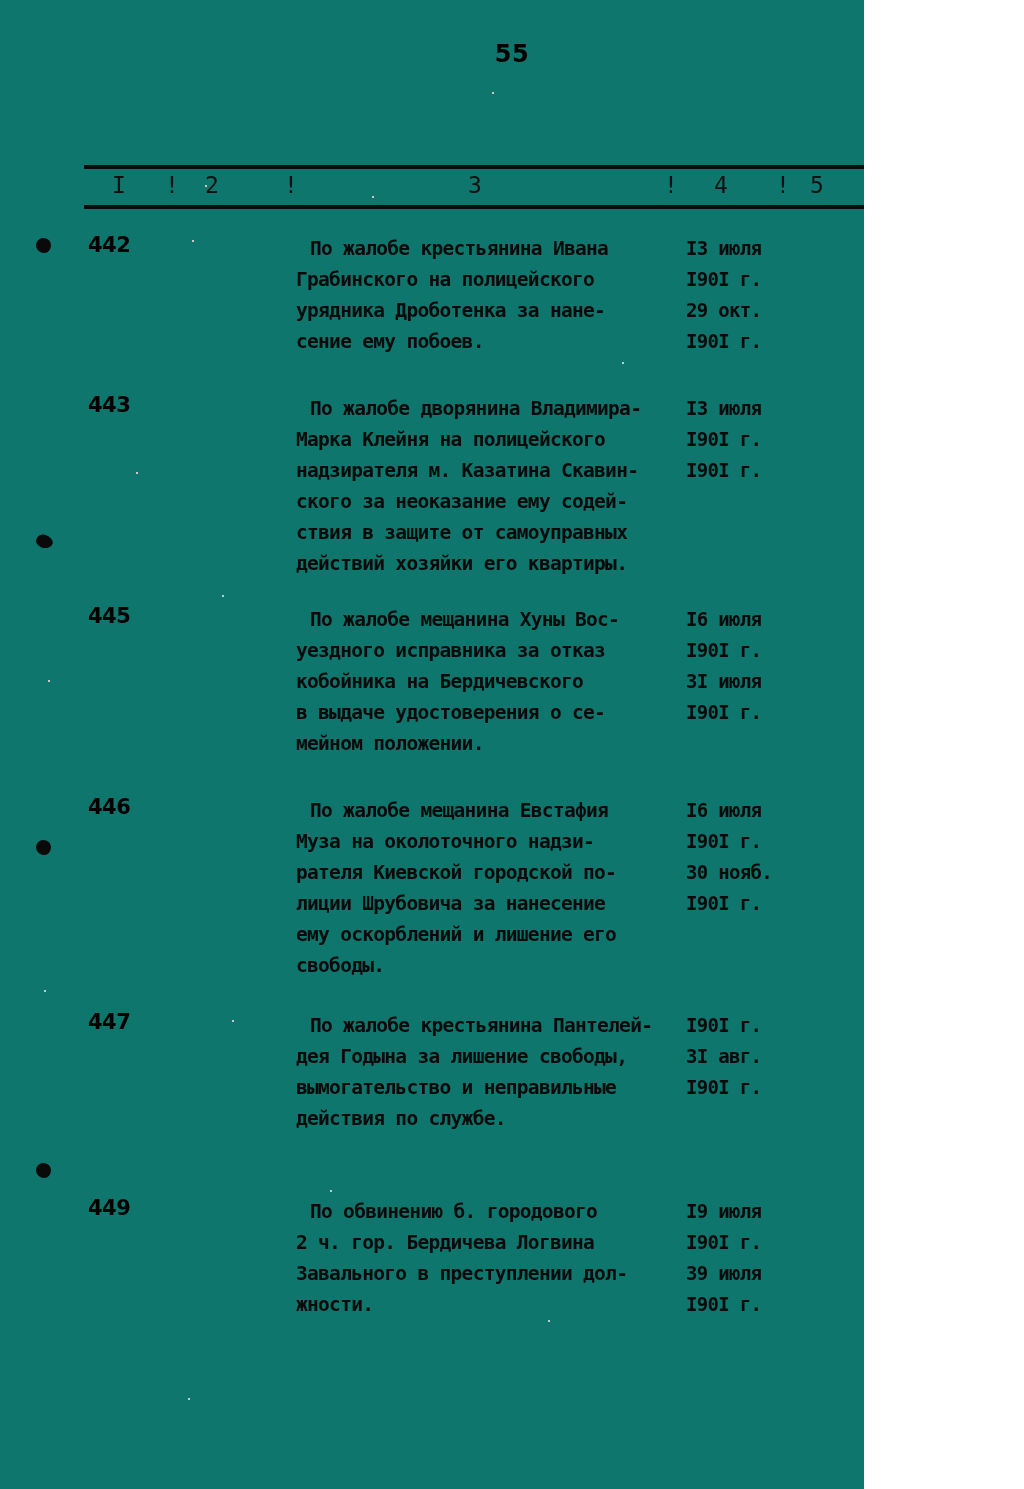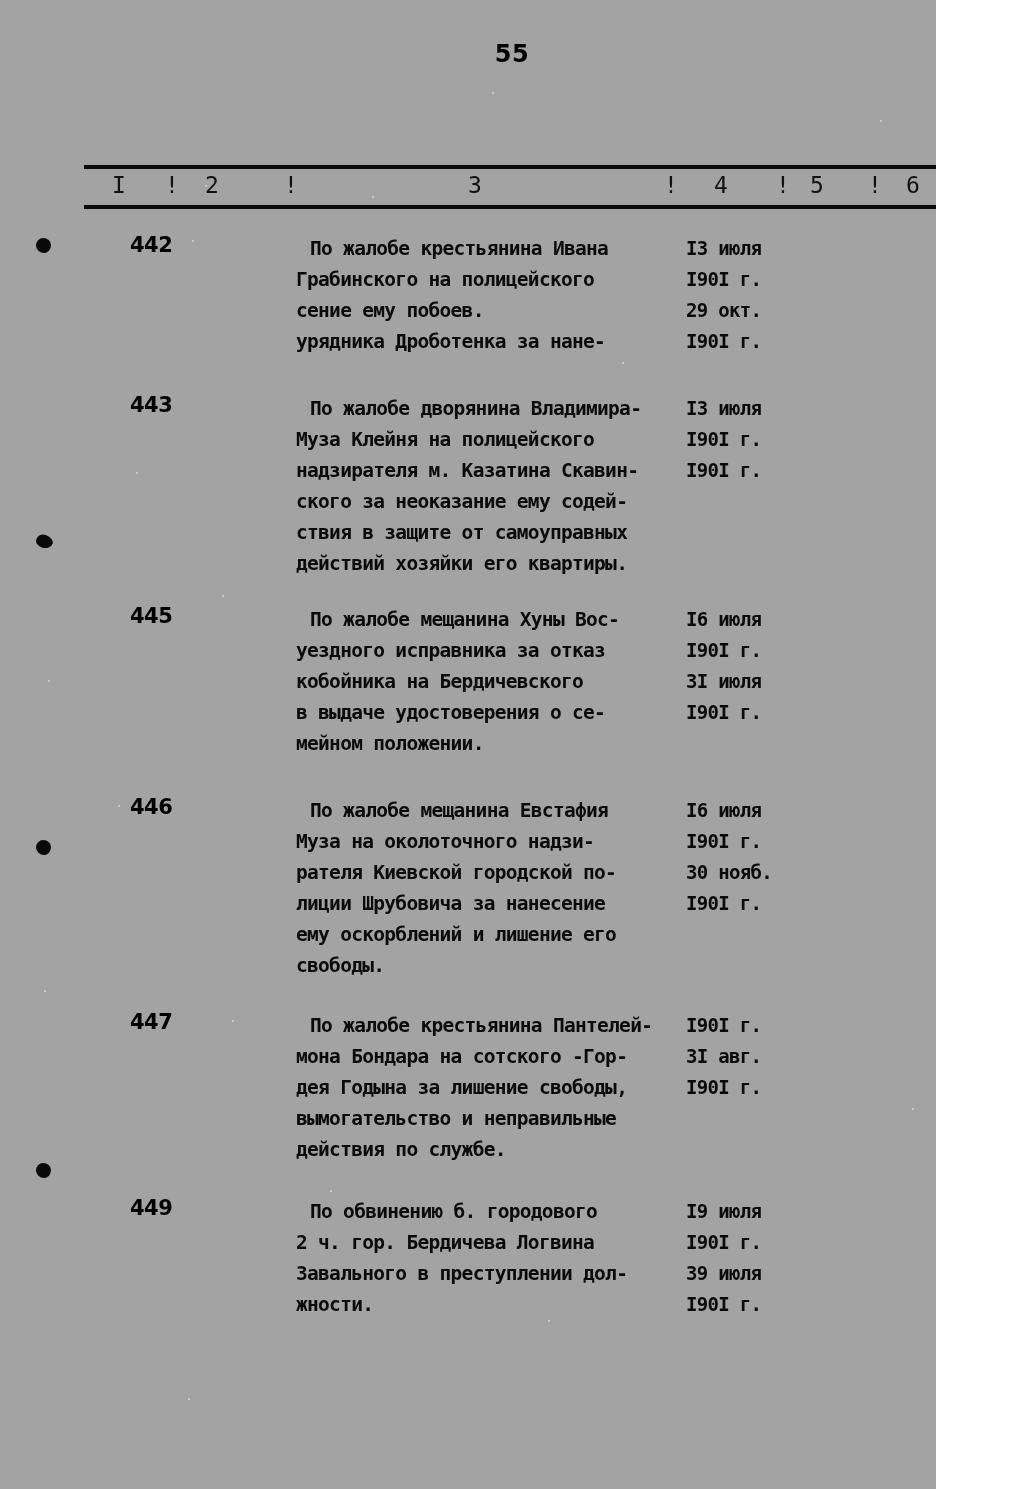--- a/index.html
+++ b/index.html
@@ -7,23 +7,23 @@
     margin: 0;
     padding: 0;
     background: #ffffff;
   }
   body {
     font-family: "DejaVu Sans Mono", "Liberation Mono", monospace;
     color: #000000;
   }
   #page {
     position: relative;
-    width: 936px;
+    width: 864px;
     height: 1489px;
-    background: #a3a3a3;
+    background: #0f766e;
     overflow: hidden;
   }
 
   
   .page-number {
     position: absolute;
     left: 0;
     top: 40px;
     width: 1024px;
     text-align: center;
@@ -71,21 +71,20 @@
     width: 1024px;
   }
   .entry-number {
     position: absolute;
     left: 88px;
     top: 0;
     font-family: "DejaVu Sans", "Liberation Sans", sans-serif;
     font-weight: bold;
     font-size: 21px;
     letter-spacing: -0.5px;
-    margin-left: 42px;
   }
   .entry-body {
     position: absolute;
     left: 296px;
     top: 0;
     width: 400px;
   }
   .entry-dates {
     position: absolute;
     left: 686px;
@@ -178,36 +177,36 @@
   <div class="speck" style="left:548px; top:1320px;"></div>
   <div class="speck" style="left:188px; top:1398px;"></div>
   <div class="speck" style="left:880px; top:120px;"></div>
   <div class="speck" style="left:492px; top:92px;"></div>
 
   <div class="entry" style="top:233px;">
     <div class="entry-number">442</div>
     <div class="entry-body">
       <div class="line indent">По жалобе крестьянина Ивана</div>
       <div class="line">Грабинского на полицейского</div>
+      <div class="line">урядника Дроботенка за нане-</div>
       <div class="line">сение ему побоев.</div>
-      <div class="line">урядника Дроботенка за нане-</div>
     </div>
     <div class="entry-dates">
       <div class="dline">I3 июля</div>
       <div class="dline">I90I г.</div>
       <div class="dline">29 окт.</div>
       <div class="dline">I90I г.</div>
     </div>
   </div>
 
   <div class="entry" style="top:393px;">
     <div class="entry-number">443</div>
     <div class="entry-body">
       <div class="line indent">По жалобе дворянина Владимира-</div>
-      <div class="line">Муза Клейня на полицейского</div>
+      <div class="line">Марка Клейня на полицейского</div>
       <div class="line">надзирателя м. Казатина Скавин-</div>
       <div class="line">ского за неоказание ему содей-</div>
       <div class="line">ствия в защите от самоуправных</div>
       <div class="line">действий хозяйки его квартиры.</div>
     </div>
     <div class="entry-dates">
       <div class="dline">I3 июля</div>
       <div class="dline">I90I г.</div>
       <div class="dline">I90I г.</div>
     </div>
@@ -245,21 +244,20 @@
       <div class="dline">I90I г.</div>
       <div class="dline">30 нояб.</div>
       <div class="dline">I90I г.</div>
     </div>
   </div>
 
   <div class="entry" style="top:1010px;">
     <div class="entry-number">447</div>
     <div class="entry-body">
       <div class="line indent">По жалобе крестьянина Пантелей-</div>
-      <div class="line">мона Бондара на сотского -Гор-</div>
       <div class="line">дея Годына за лишение свободы,</div>
       <div class="line">вымогательство и неправильные</div>
       <div class="line">действия по службе.</div>
     </div>
     <div class="entry-dates">
       <div class="dline">I90I г.</div>
       <div class="dline">3I авг.</div>
       <div class="dline">I90I г.</div>
     </div>
   </div>

